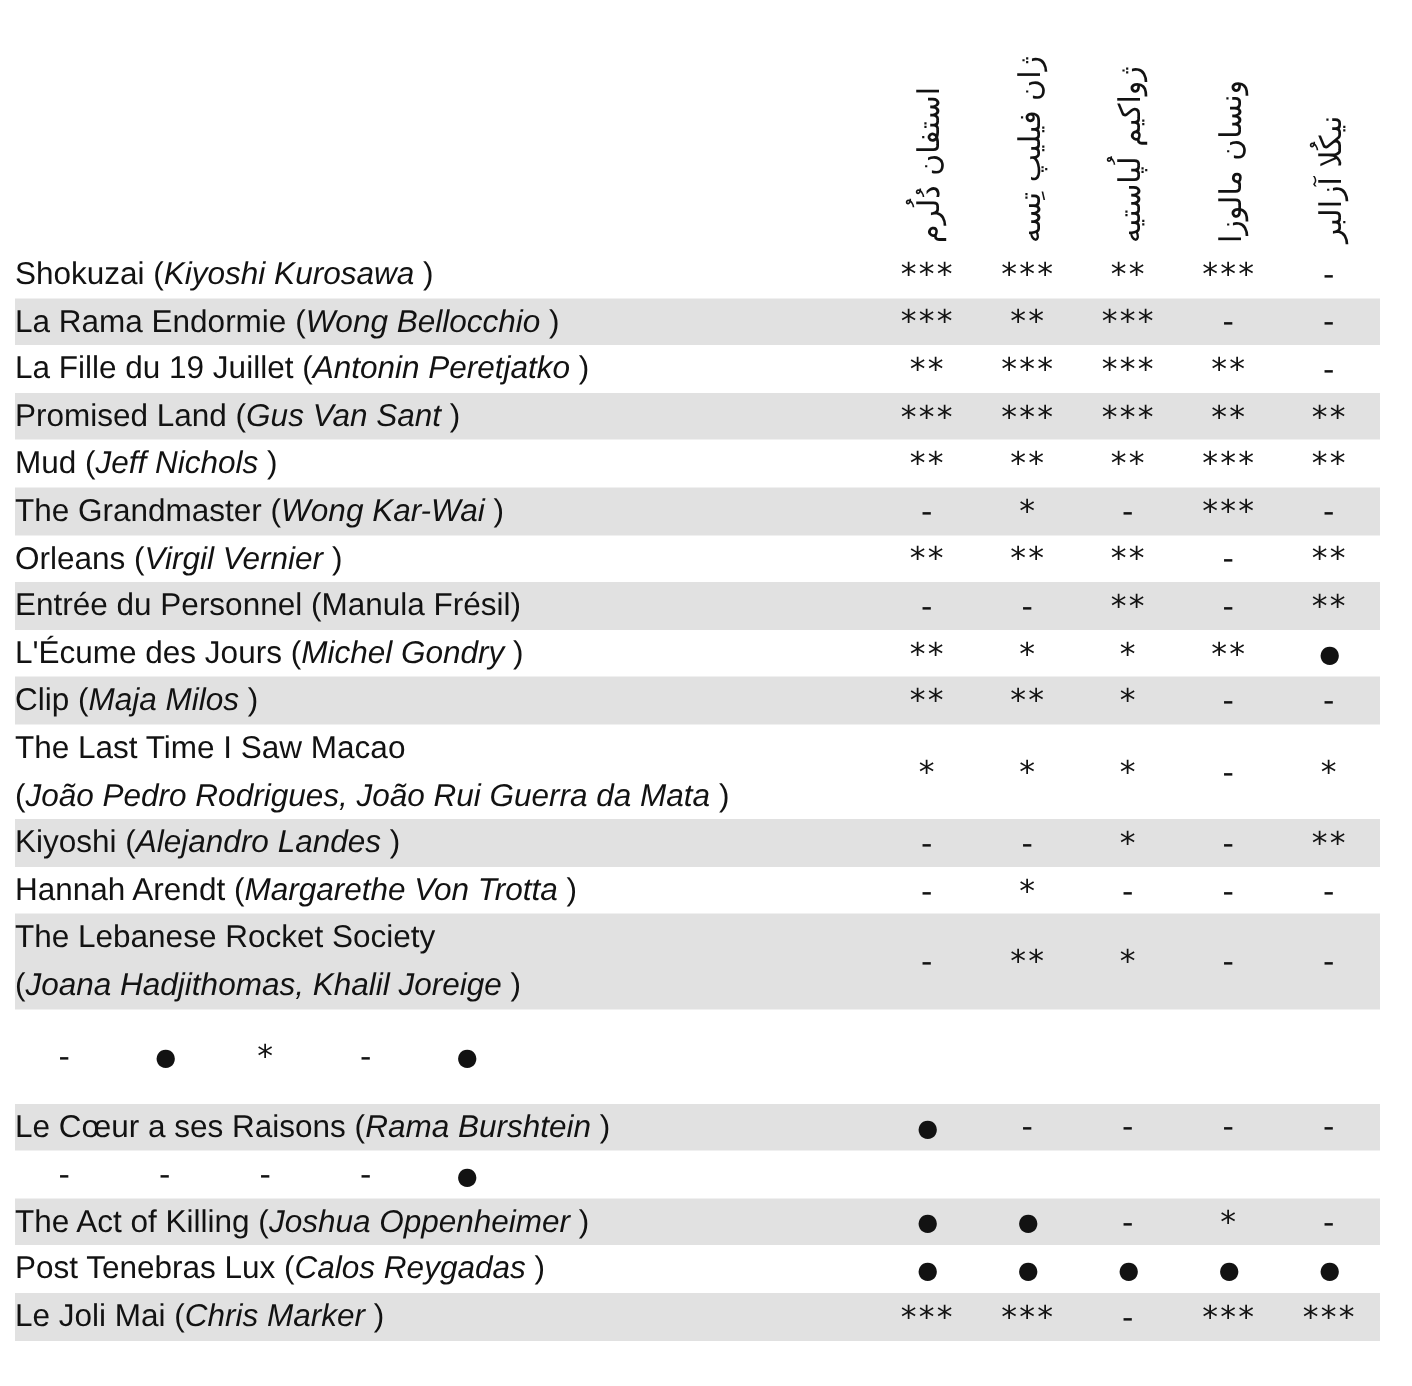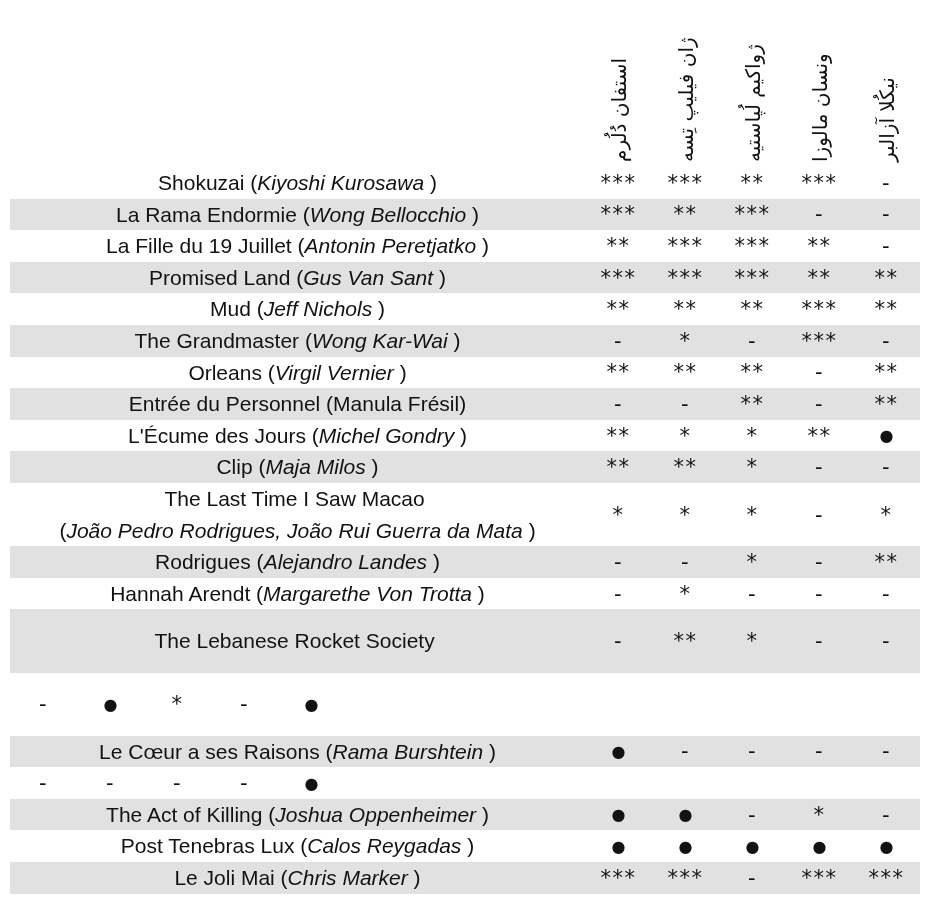--- a/index.html
+++ b/index.html
@@ -29,21 +29,21 @@
     font-size:20px;
     line-height:22px;
   }
 
   
   .row { display:flex; align-items:center; height:31.6px; }
   .row.two { height:63.2px; }
   .row.shaded { background:var(--stripe, #e1e1e1); }
   .title-cell {
     width:575px;
-    text-align:center;
+    text-align:left;
     font-size:21px;
     line-height:31.6px;
     white-space:pre-wrap;
   }
   .title-cell .line { height:31.6px; }
   .it { font-style:italic; }
   .rate-cell {
     width:67px;
     text-align:center;
     font-size:21px;
@@ -160,37 +160,37 @@
         </div>
         <div class="row two">
           <div class="title-cell"><div class="line"><span>The Last Time I Saw Macao&nbsp;</span></div><div class="line"><span>(</span><span class="it">João Pedro Rodrigues, João Rui Guerra da Mata</span><span> )</span></div></div>
           <div class="rate-cell">*</div>
           <div class="rate-cell">*</div>
           <div class="rate-cell">*</div>
           <div class="rate-cell">-</div>
           <div class="rate-cell">*</div>
         </div>
         <div class="row shaded">
-          <div class="title-cell"><div class="line"><span>Rodrigues (</span><span class="it">Alejandro Landes</span><span> )</span></div></div>
+          <div class="title-cell"><div class="line"><span>Kiyoshi (</span><span class="it">Alejandro Landes</span><span> )</span></div></div>
           <div class="rate-cell">-</div>
           <div class="rate-cell">-</div>
           <div class="rate-cell">*</div>
           <div class="rate-cell">-</div>
           <div class="rate-cell">**</div>
         </div>
         <div class="row">
           <div class="title-cell"><div class="line"><span>Hannah Arendt (</span><span class="it">Margarethe Von Trotta</span><span> )</span></div></div>
           <div class="rate-cell">-</div>
           <div class="rate-cell">*</div>
           <div class="rate-cell">-</div>
           <div class="rate-cell">-</div>
           <div class="rate-cell">-</div>
         </div>
         <div class="row shaded two">
-          <div class="title-cell"><div class="line"><span>The Lebanese Rocket Society&nbsp;</span></div></div>
+          <div class="title-cell"><div class="line"><span>The Lebanese Rocket Society&nbsp;</span></div><div class="line"><span>(</span><span class="it">Joana Hadjithomas, Khalil Joreige</span><span> )</span></div></div>
           <div class="rate-cell">-</div>
           <div class="rate-cell">**</div>
           <div class="rate-cell">*</div>
           <div class="rate-cell">-</div>
           <div class="rate-cell">-</div>
         </div>
         <div class="row two">
           <div class="rate-cell">-</div>
           <div class="rate-cell dot">●</div>
           <div class="rate-cell">*</div>

